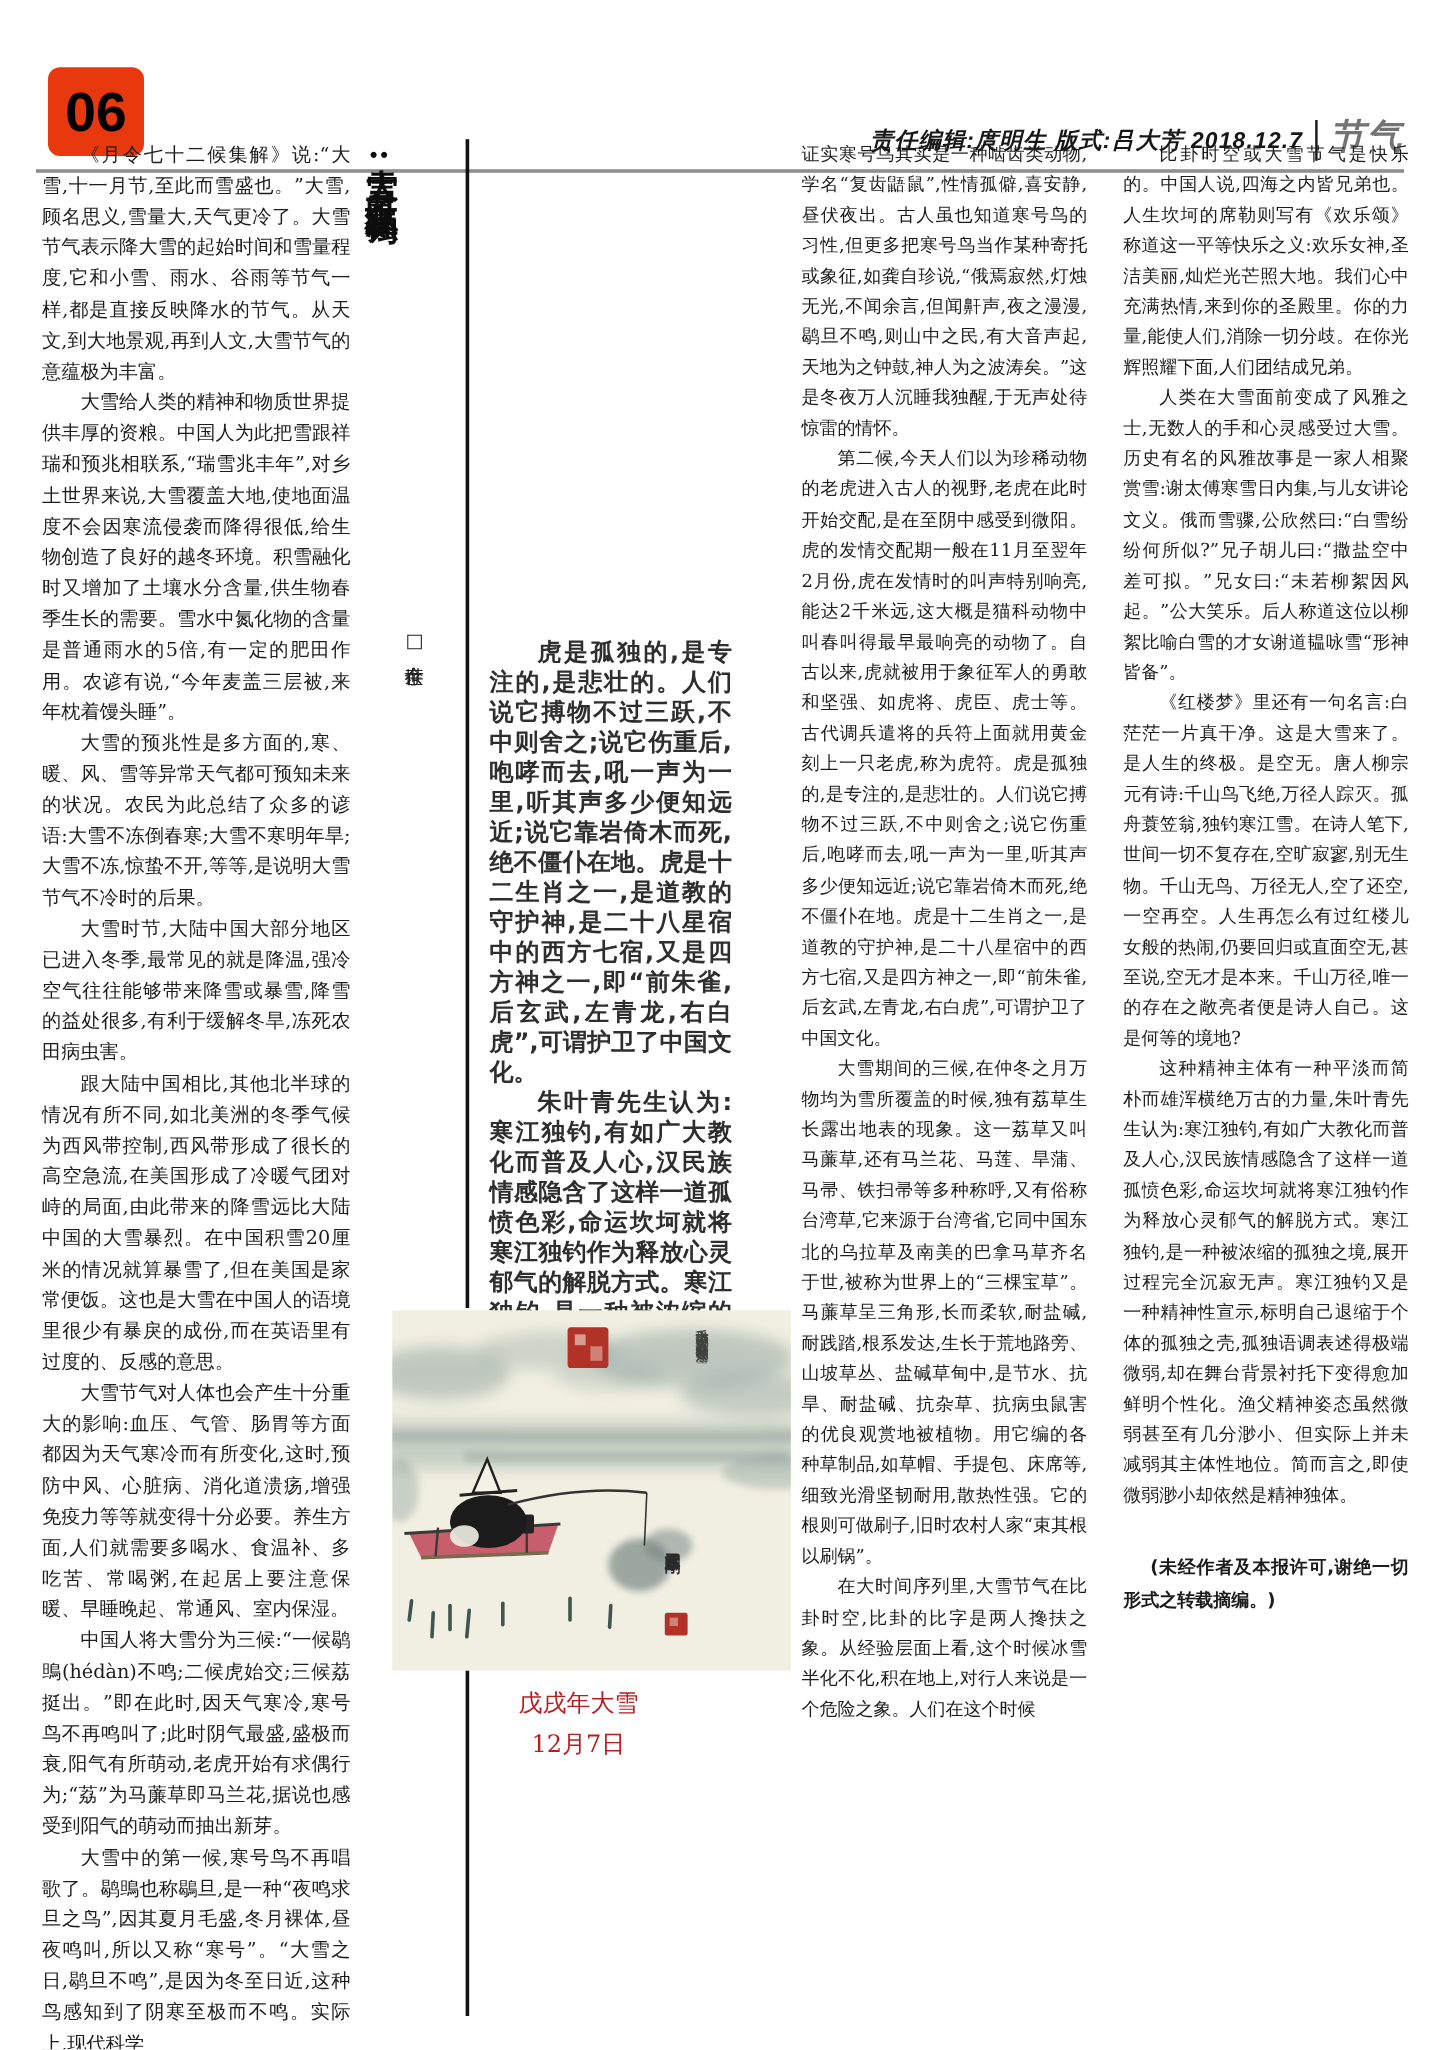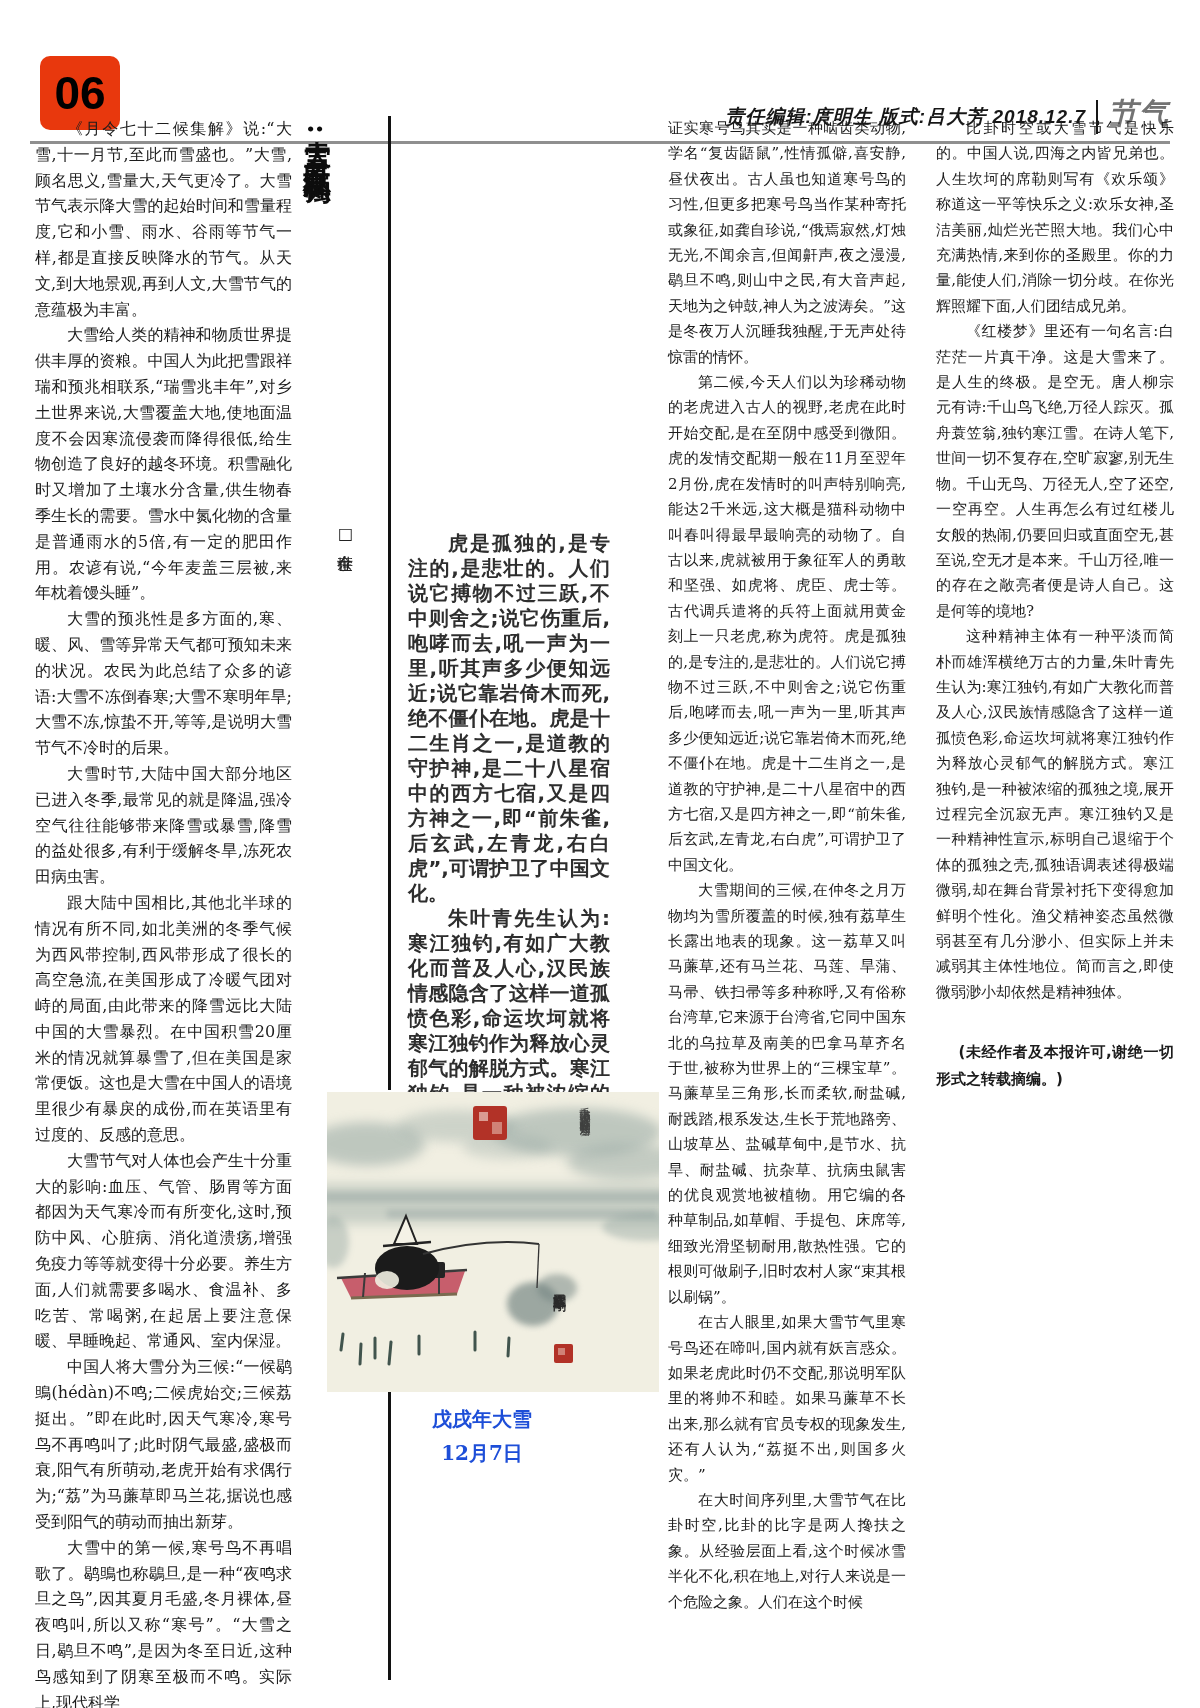--- a/index.html
+++ b/index.html
@@ -68,21 +68,21 @@
     writing-mode:vertical-rl; font-size:11px; letter-spacing:1px;
     color:#2f2f2f; opacity:.88; line-height:15px;
   }
   .signature {
     position:absolute; left:224px; top:192px; height:60px;
     writing-mode:vertical-rl; font-size:13px; font-weight:bold;
     color:#2a2a2a; line-height:17px;
   }
   .caption {
     position:absolute; left:398px; top:1402px; width:168px; text-align:center;
-    font-weight:bold; font-size:20px; line-height:34px; color:#1d4ed8;
+    font-weight:normal; font-size:20px; line-height:34px; color:#b91c1c;
   }
 </style>
 </head>
 <body>
 
 <div class="page">
 
   <div class="pagenum" style="background-color: rgb(232, 56, 13);">06</div>
 
   <div class="header-right">
@@ -186,24 +186,24 @@
 
   <div class="caption">
     <div>戊戌年大雪</div>
     <div>12月7日</div>
   </div>
 
   <div class="col col3">
       <p class="cont">证实寒号鸟其实是一种啮齿类动物,学名“复齿鼯鼠”,性情孤僻,喜安静,昼伏夜出。古人虽也知道寒号鸟的习性,但更多把寒号鸟当作某种寄托或象征,如龚自珍说,“俄焉寂然,灯烛无光,不闻余言,但闻鼾声,夜之漫漫,鹖旦不鸣,则山中之民,有大音声起,天地为之钟鼓,神人为之波涛矣。”这是冬夜万人沉睡我独醒,于无声处待惊雷的情怀。</p>
       <p>第二候,今天人们以为珍稀动物的老虎进入古人的视野,老虎在此时开始交配,是在至阴中感受到微阳。虎的发情交配期一般在11月至翌年2月份,虎在发情时的叫声特别响亮,能达2千米远,这大概是猫科动物中叫春叫得最早最响亮的动物了。自古以来,虎就被用于象征军人的勇敢和坚强、如虎将、虎臣、虎士等。古代调兵遣将的兵符上面就用黄金刻上一只老虎,称为虎符。虎是孤独的,是专注的,是悲壮的。人们说它搏物不过三跃,不中则舍之;说它伤重后,咆哮而去,吼一声为一里,听其声多少便知远近;说它靠岩倚木而死,绝不僵仆在地。虎是十二生肖之一,是道教的守护神,是二十八星宿中的西方七宿,又是四方神之一,即“前朱雀,后玄武,左青龙,右白虎”,可谓护卫了中国文化。</p>
       <p>大雪期间的三候,在仲冬之月万物均为雪所覆盖的时候,独有荔草生长露出地表的现象。这一荔草又叫马薕草,还有马兰花、马莲、旱蒲、马帚、铁扫帚等多种称呼,又有俗称台湾草,它来源于台湾省,它同中国东北的乌拉草及南美的巴拿马草齐名于世,被称为世界上的“三棵宝草”。马薕草呈三角形,长而柔软,耐盐碱,耐践踏,根系发达,生长于荒地路旁、山坡草丛、盐碱草甸中,是节水、抗旱、耐盐碱、抗杂草、抗病虫鼠害的优良观赏地被植物。用它编的各种草制品,如草帽、手提包、床席等,细致光滑坚韧耐用,散热性强。它的根则可做刷子,旧时农村人家“束其根以刷锅”。</p>
-      <p>在古人眼里,如果大雪节气里寒号鸟还在啼叫,国内就有妖言惑众。如果老虎此时仍不交配,那说明军队里的将帅不和睦。如果马薕草不长出来,那么就有官员专权的现象发生,还有人认为,“荔挺不出,则国多火灾。”</p>
       <p>在大时间序列里,大雪节气在比卦时空,比卦的比字是两人搀扶之象。从经验层面上看,这个时候冰雪半化不化,积在地上,对行人来说是一个危险之象。人们在这个时候</p>
     </div>
 
   <div class="col col4">
       <p>比卦时空或大雪节气是快乐的。中国人说,四海之内皆兄弟也。人生坎坷的席勒则写有《欢乐颂》称道这一平等快乐之义:欢乐女神,圣洁美丽,灿烂光芒照大地。我们心中充满热情,来到你的圣殿里。你的力量,能使人们,消除一切分歧。在你光辉照耀下面,人们团结成兄弟。</p>
+      <p>人类在大雪面前变成了风雅之士,无数人的手和心灵感受过大雪。历史有名的风雅故事是一家人相聚赏雪:谢太傅寒雪日内集,与儿女讲论文义。俄而雪骤,公欣然曰:“白雪纷纷何所似?”兄子胡儿曰:“撒盐空中差可拟。”兄女曰:“未若柳絮因风起。”公大笑乐。后人称道这位以柳絮比喻白雪的才女谢道韫咏雪“形神皆备”。</p>
       <p>《红楼梦》里还有一句名言:白茫茫一片真干净。这是大雪来了。是人生的终极。是空无。唐人柳宗元有诗:千山鸟飞绝,万径人踪灭。孤舟蓑笠翁,独钓寒江雪。在诗人笔下,世间一切不复存在,空旷寂寥,别无生物。千山无鸟、万径无人,空了还空,一空再空。人生再怎么有过红楼儿女般的热闹,仍要回归或直面空无,甚至说,空无才是本来。千山万径,唯一的存在之敞亮者便是诗人自己。这是何等的境地?</p>
       <p>这种精神主体有一种平淡而简朴而雄浑横绝万古的力量,朱叶青先生认为:寒江独钓,有如广大教化而普及人心,汉民族情感隐含了这样一道孤愤色彩,命运坎坷就将寒江独钓作为释放心灵郁气的解脱方式。寒江独钓,是一种被浓缩的孤独之境,展开过程完全沉寂无声。寒江独钓又是一种精神性宣示,标明自己退缩于个体的孤独之壳,孤独语调表述得极端微弱,却在舞台背景衬托下变得愈加鲜明个性化。渔父精神姿态虽然微弱甚至有几分渺小、但实际上并未减弱其主体性地位。简而言之,即使微弱渺小却依然是精神独体。</p>
       <p class="notice">(未经作者及本报许可,谢绝一切形式之转载摘编。)</p>
     </div>
 
 </div>
 
 </body></html>

